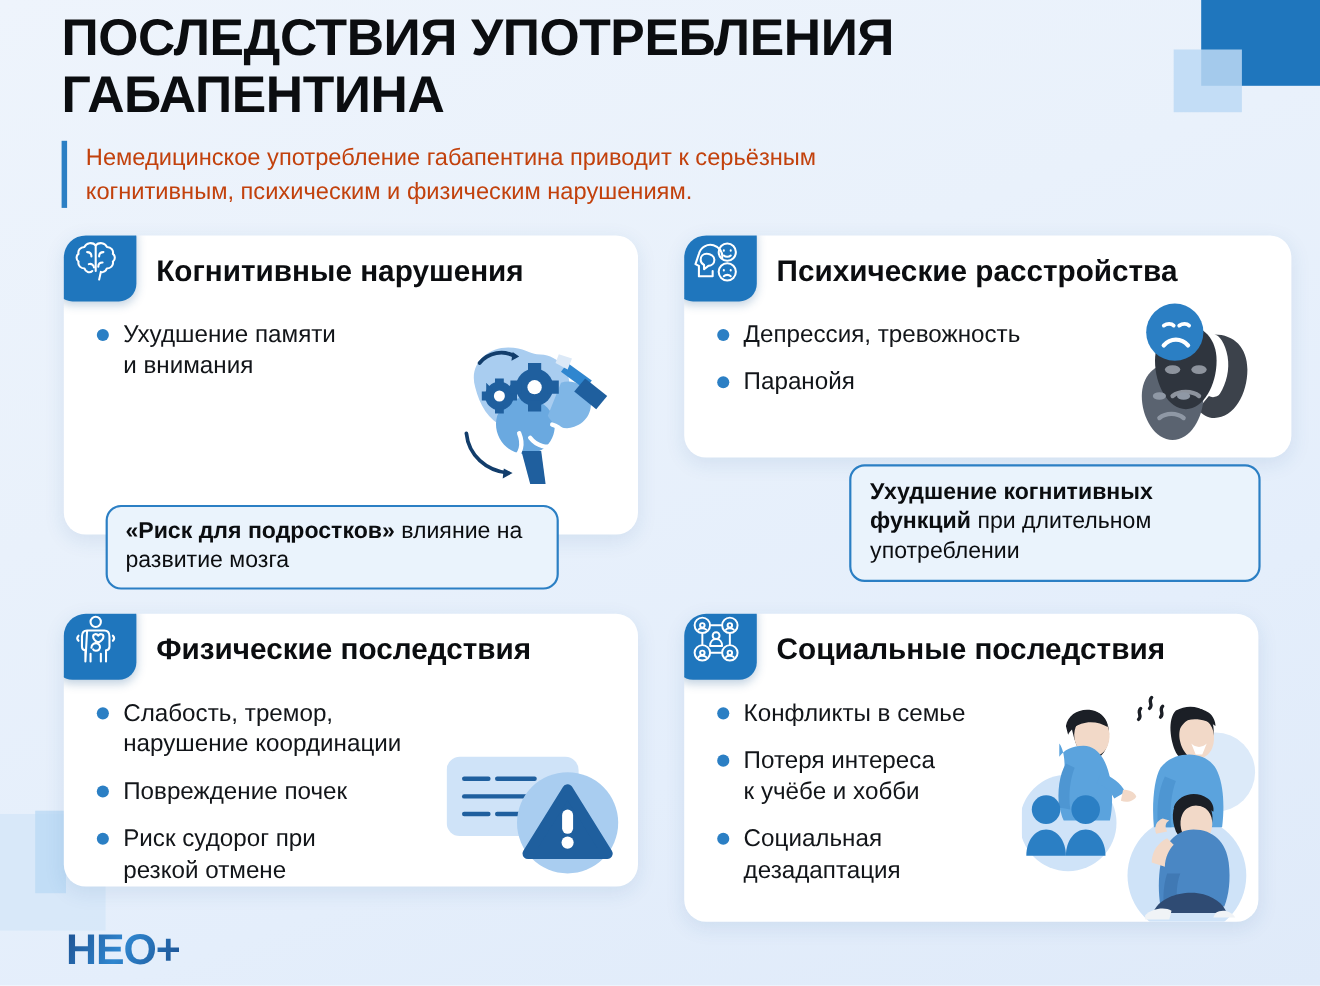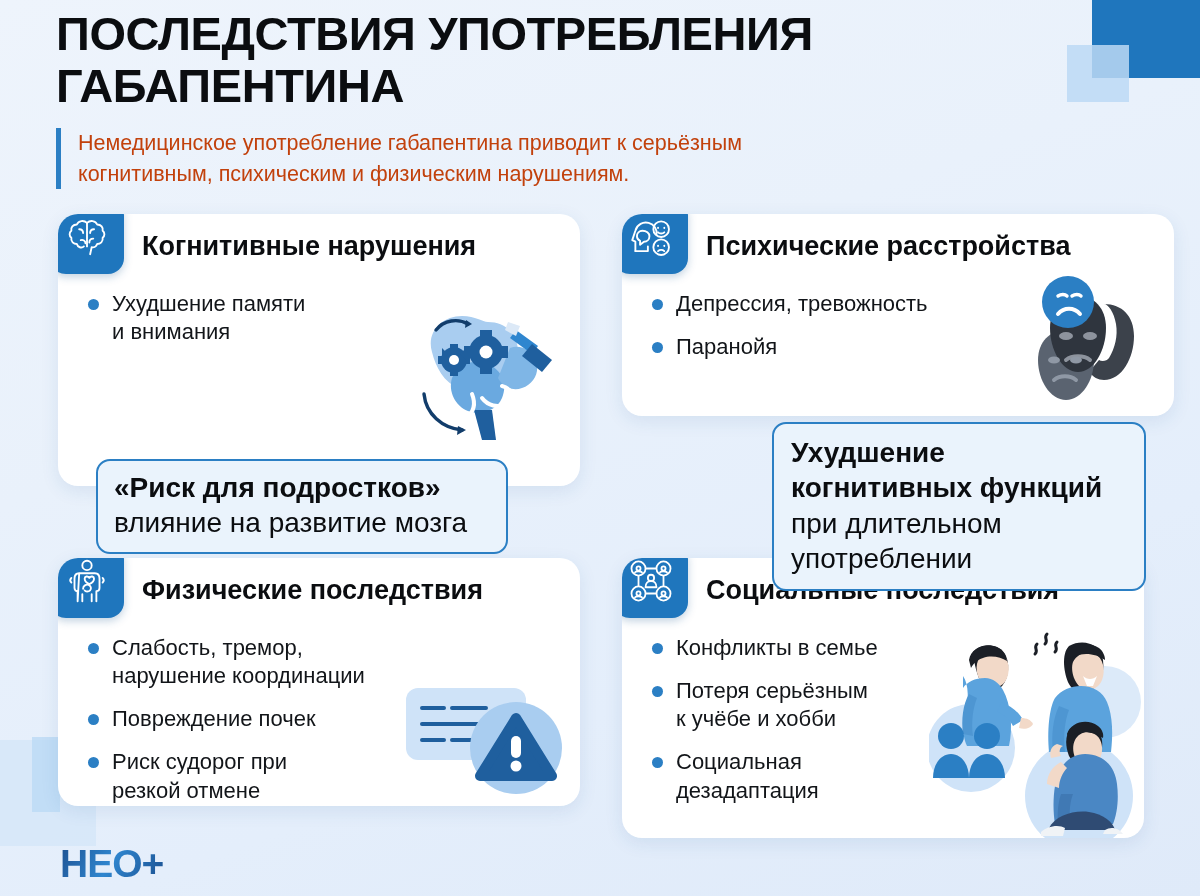--- a/index.html
+++ b/index.html
@@ -69,21 +69,21 @@
   }
   .bullet-text { font-size: 22px; line-height: 1.28; color: #121519; white-space: pre-line; }
 
   
   .callout {
     position: absolute; background: #eaf3fc; border: 2px solid #2b7fc4;
     border-radius: 14px; z-index: 8;
   }
   #callout-teens { left: 96px; top: 459px; width: 412px; padding: 9px 16px 11px; }
   #callout-chronic { left: 772px; top: 422px; width: 374px; padding: 11px 17px 13px; }
-  .callout-text { font-size: 28px; line-height: 1.26; color: #0b0d10; }
+  .callout-text { font-size: 21px; line-height: 1.26; color: #0b0d10; }
   .callout-text b { font-weight: 700; }
 
   
   .illus { position: absolute; z-index: 2; pointer-events: none; }
   #illus-brain  { right: 4px;  top: 76px;  width: 186px; height: 170px; }
   #illus-masks  { right: 6px;  top: 60px;  width: 160px; height: 140px; }
   #illus-warn   { right: 6px;  bottom: 6px; width: 168px; height: 122px; }
   #illus-social { right: 0px;  top: 58px;  width: 215px; height: 222px; }
 
   
@@ -320,21 +320,21 @@
     <path d="M176 214c6-4 14-2 18 4h-20z" fill="#f0f3f6"></path>
   </svg>
 
   <div class="bullets">
     <div class="bullet">
       <span class="dot"></span>
       <span class="bullet-text">Конфликты в семье</span>
     </div>
     <div class="bullet">
       <span class="dot"></span>
-      <span class="bullet-text">Потеря серьёзным
+      <span class="bullet-text">Потеря интереса
 к учёбе и хобби</span>
     </div>
     <div class="bullet">
       <span class="dot"></span>
       <span class="bullet-text">Социальная
 дезадаптация</span>
     </div>
   </div>
 </div>
 

